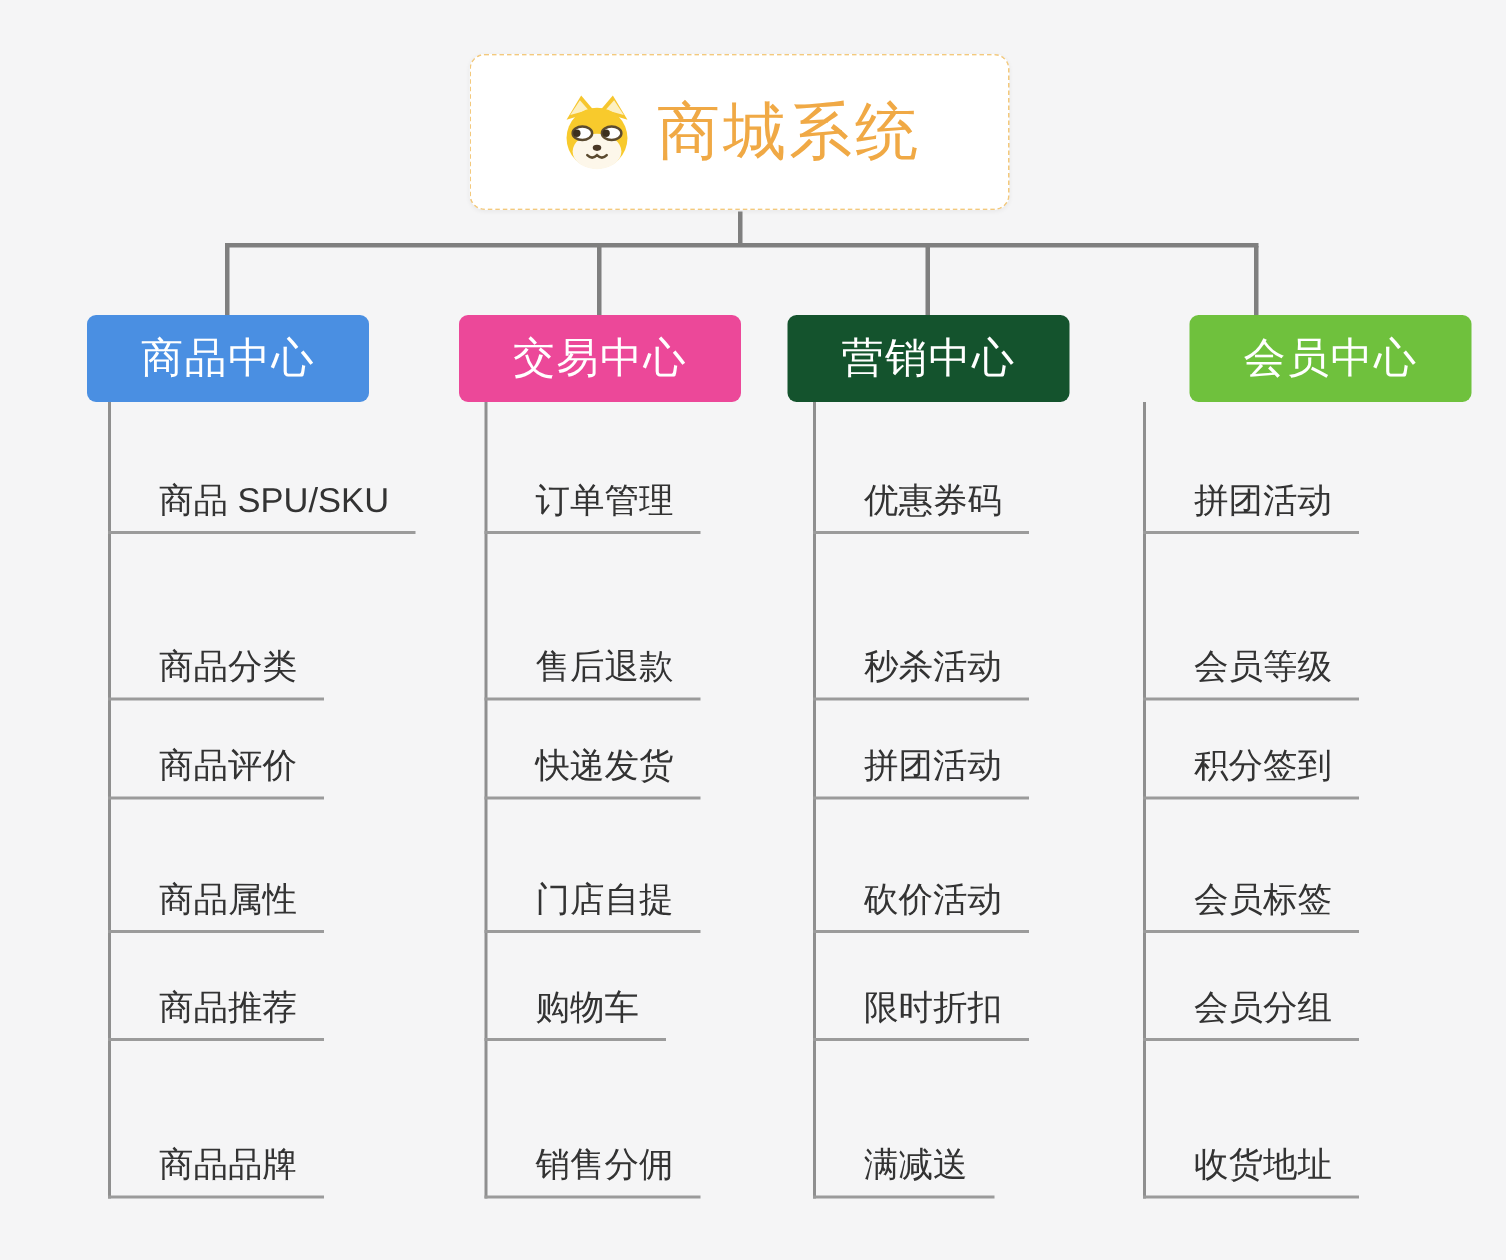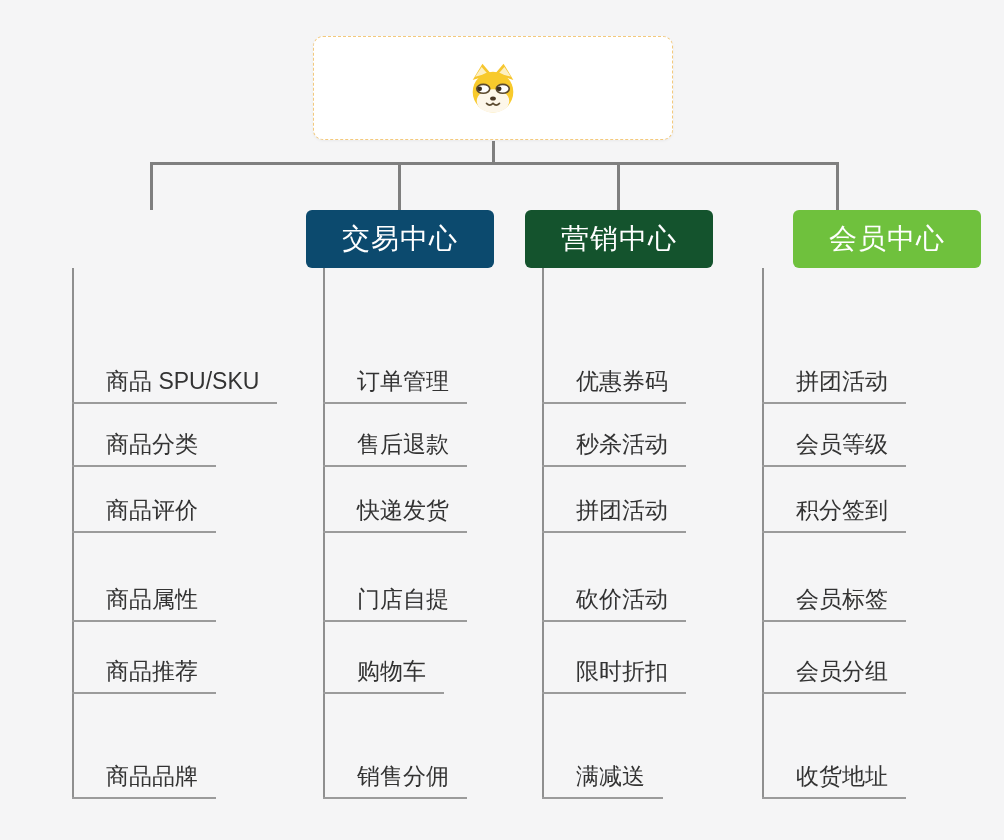--- a/index.html
+++ b/index.html
@@ -93,21 +93,21 @@
     box-sizing:border-box;
     display:flex;
     align-items:flex-end;
     padding:0 18px 5px 34px;
     border-bottom:2px solid #9b9b9b;
     font-size:23px;
     color:#333333;
     white-space:nowrap;
     width:max-content;
   }
-  .item:nth-child(1){top:318px;margin-top:48px;}
+  .item:nth-child(1){top:318px;}
   .item:nth-child(2){top:429px;}
   .item:nth-child(3){top:495px;}
   .item:nth-child(4){top:584px;}
   .item:nth-child(5){top:656px;}
   .item:nth-child(6){top:761px;}
 </style>
 </head>
 <body>
 
 <div class="canvas">
@@ -120,30 +120,32 @@
       <polygon points="54,18 46,6 39,14" fill="#fdf0c2"></polygon>
       <circle cx="32" cy="37" r="25" fill="#f8ca2c"></circle>
       <ellipse cx="32" cy="48" rx="20" ry="14.5" fill="#fdf7ea"></ellipse>
       <ellipse cx="20" cy="33" rx="8" ry="5.5" fill="#ffffff" stroke="#5b4a2f" stroke-width="2"></ellipse>
       <ellipse cx="44" cy="33" rx="8" ry="5.5" fill="#ffffff" stroke="#5b4a2f" stroke-width="2"></ellipse>
       <circle cx="15.5" cy="33" r="3" fill="#3c2f1e"></circle>
       <circle cx="39.5" cy="33" r="3" fill="#3c2f1e"></circle>
       <ellipse cx="32" cy="45" rx="3.5" ry="2.5" fill="#4a3826"></ellipse>
       <path d="M24,51 Q28,55 32,51 Q36,55 40,51" fill="none" stroke="#5b4a2f" stroke-width="2" stroke-linecap="round"></path>
     </svg>
+    <span class="root-title">商城系统</span>
   </div>
 
   <div class="line root-stub"></div>
   <div class="line h-bar"></div>
   <div class="line drop drop1"></div>
   <div class="line drop drop2"></div>
   <div class="line drop drop3"></div>
   <div class="line drop drop4"></div>
 
-  <div class="cat cat2" style="background-color: #0c4a6e;">交易中心</div>
+  <div class="cat cat1" style="background-color: rgb(74, 143, 226);">商品中心</div>
+  <div class="cat cat2" style="background-color: #ec4899;">交易中心</div>
   <div class="cat cat3" style="background-color: #14532d;">营销中心</div>
   <div class="cat cat4" style="background-color: rgb(111, 193, 61);">会员中心</div>
 
   <div class="spine spine1"></div>
   <div class="spine spine2"></div>
   <div class="spine spine3"></div>
   <div class="spine spine4"></div>
 
   <div class="items col1">
     <div class="item">商品 SPU/SKU</div>

